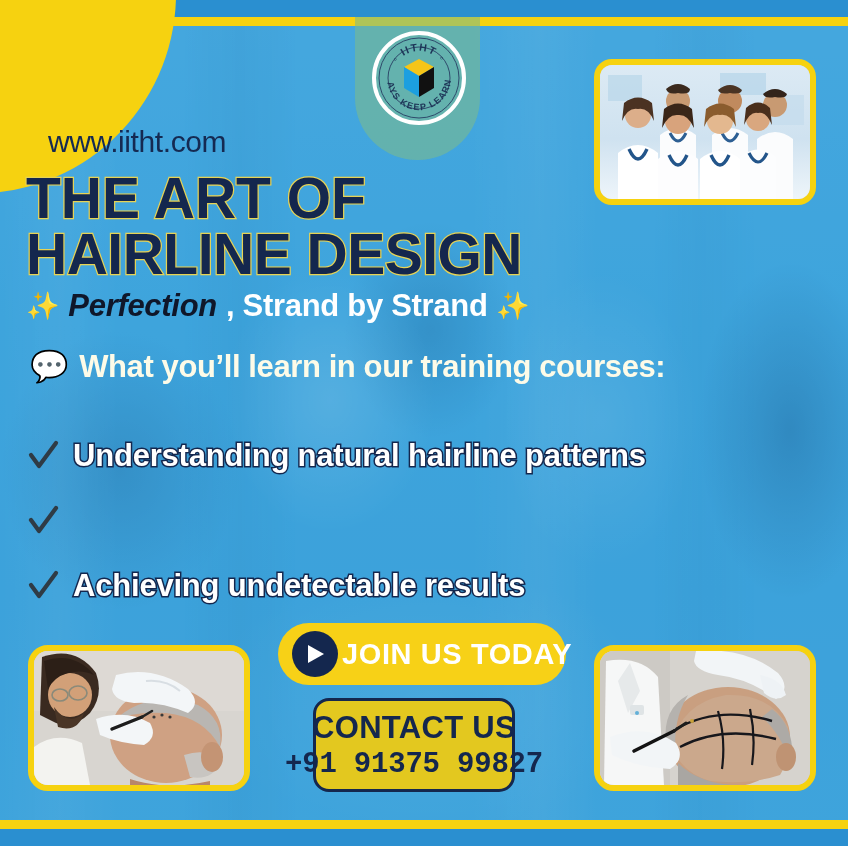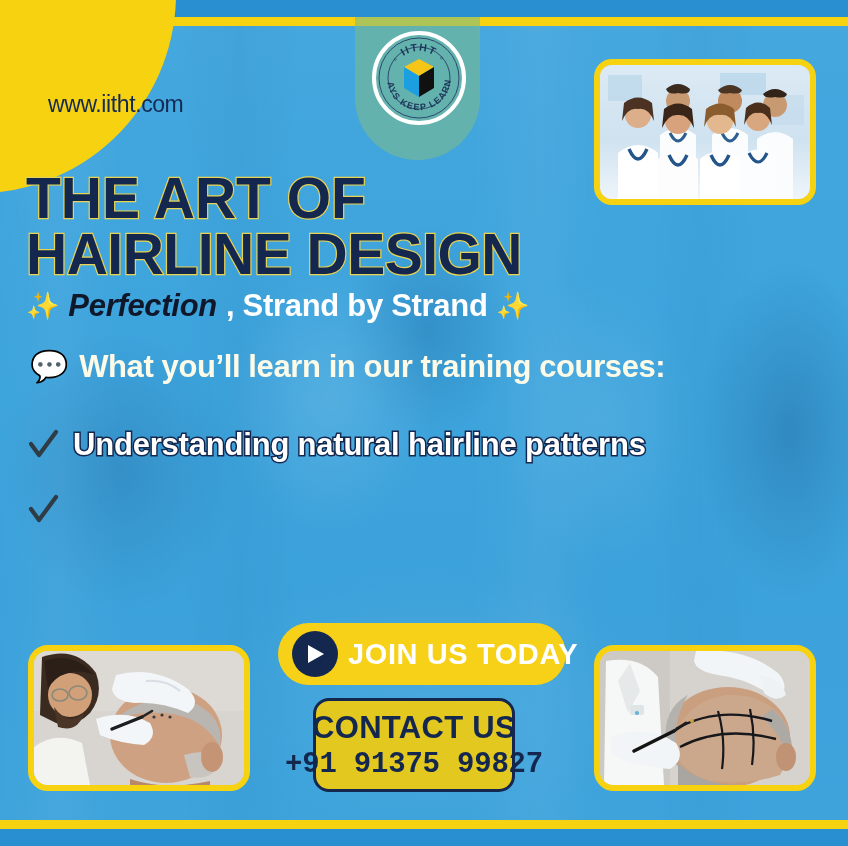--- a/index.html
+++ b/index.html
@@ -97,22 +97,22 @@
     border-radius: 50%;
     background: transparent;
     border: 4px solid #ffffff;
     box-sizing: border-box;
   }
   .logo-badge svg { display: block; }
 
   
   .url-text {
     position: absolute;
-    left: 48px; top: 91px;
-    font-size: 23px;
+    left: 48px; top: 125px;
+    font-size: 30px;
     font-weight: 400;
     color: #152a52;
     letter-spacing: -0.4px;
     white-space: nowrap;
   }
 
   
   .headline {
     position: absolute;
     left: 26px; top: 170px;
@@ -159,21 +159,21 @@
     letter-spacing: -0.4px;
     white-space: nowrap;
     display: flex;
     align-items: center;
     gap: 11px;
   }
 
   
   .bullets {
     position: absolute;
-    left: 28px; top: 412px;
+    left: 28px; top: 423px;
     width: 780px;
   }
   .bullet {
     display: flex;
     align-items: center;
     gap: 14px;
     height: 65px;
   }
   .check-icon {
     flex: 0 0 auto;
@@ -219,21 +219,21 @@
   .join-btn {
     position: absolute;
     left: 278px; top: 623px;
     width: 288px; height: 62px;
     background: #f7d117;
     border-radius: 31px;
     display: flex;
     align-items: center;
     padding-left: 14px;
     box-sizing: border-box;
-    gap: 10px;
+    gap: 4px;
   }
   .play-circle {
     flex: 0 0 auto;
     width: 46px; height: 46px;
     border-radius: 50%;
     background: #14274e;
     display: flex;
     align-items: center;
     justify-content: center;
   }
@@ -340,20 +340,26 @@
       <svg class="check-icon" viewBox="0 0 31 34">
         <path d="M3 16 L11 27 L28 4" fill="none" stroke="#2f3b45" stroke-width="4.2" stroke-linecap="round" stroke-linejoin="round"></path>
       </svg>
       <span class="bullet-text">Understanding natural hairline patterns</span>
     </div>
     <div class="bullet">
       <svg class="check-icon" viewBox="0 0 31 34">
         <path d="M3 16 L11 27 L28 4" fill="none" stroke="#2f3b45" stroke-width="4.2" stroke-linecap="round" stroke-linejoin="round"></path>
       </svg>
     </div>
+    <div class="bullet">
+      <svg class="check-icon" viewBox="0 0 31 34">
+        <path d="M3 16 L11 27 L28 4" fill="none" stroke="#2f3b45" stroke-width="4.2" stroke-linecap="round" stroke-linejoin="round"></path>
+      </svg>
+      <span class="bullet-text">Achieving undetectable results</span>
+    </div>
   </div>
 
   <div class="photo-card photo-top-right">
     <svg viewBox="0 0 210 134" preserveAspectRatio="xMidYMid slice">
       <defs>
         <linearGradient id="clinicBg" x1="0" y1="0" x2="0" y2="1">
           <stop offset="0%" stop-color="#dceaf4"></stop>
           <stop offset="55%" stop-color="#cfe2f0"></stop>
           <stop offset="100%" stop-color="#eef5fa"></stop>
         </linearGradient>

